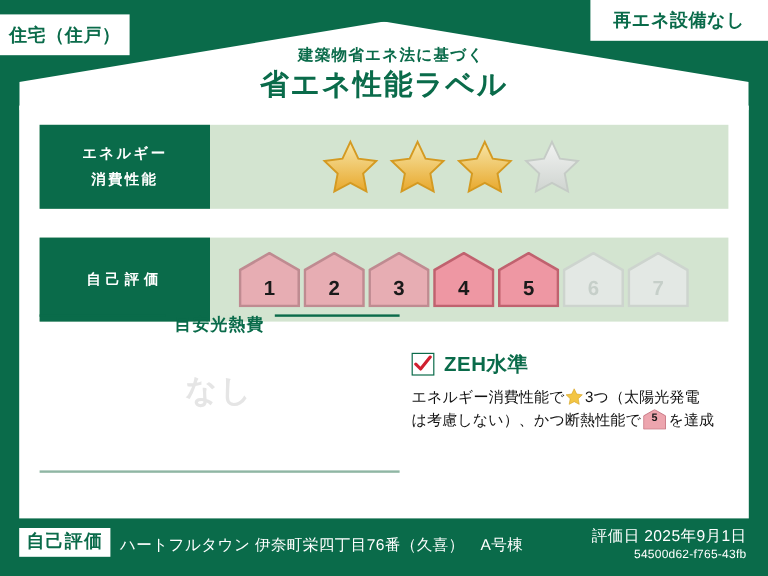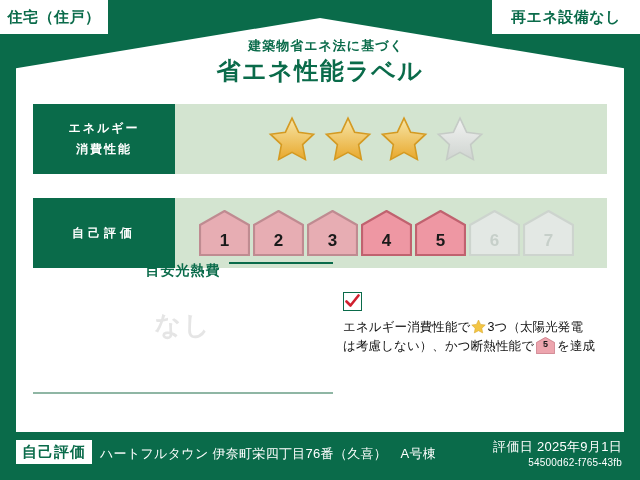--- a/index.html
+++ b/index.html
@@ -22,21 +22,21 @@
     color: #0a6b4a;
     font-weight: bold;
     font-size: 15px;
     letter-spacing: 0.5px;
     display: flex;
     align-items: center;
     justify-content: center;
     height: 34px;
     z-index: 6;
   }
-  #badge-dwelling { left: 0; width: 108px; }
+  #badge-dwelling { left: 0; width: 108px; margin-top: 12px; }
   #badge-renewable { right: 0; width: 148px; }
 
   
   .house-roof {
     position: absolute;
     left: 16px; top: 18px;
     width: 608px; height: 74px;
     background: #ffffff;
     clip-path: polygon(0% 100%, 0% 68%, 50% 0%, 100% 68%, 100% 100%);
     z-index: 2;
@@ -361,20 +361,21 @@
   </div>
   <div id="cost-underline"></div>
 
   <div id="zeh-block">
     <div class="zeh-head">
       <span class="zeh-check">
         <svg width="15" height="15" viewBox="0 0 15 15">
           <path d="M1.5 7.5 L5.5 11.5 L13.5 1.5" stroke="#d0202f" stroke-width="2.6" fill="none" stroke-linecap="round" stroke-linejoin="round"></path>
         </svg>
       </span>
+      <span class="zeh-title">ZEH水準</span>
     </div>
     <div class="zeh-desc">
       <span>エネルギー消費性能で</span><svg class="inline-star" width="15" height="15" viewBox="0 0 24 24">
           <polygon points="12,1.6 15.3,8.6 22.8,9.6 17.3,14.8 18.7,22.3 12,18.7 5.3,22.3 6.7,14.8 1.2,9.6 8.7,8.6" fill="#f3c544" stroke="#d8a82c" stroke-width="0.9"></polygon>
         </svg><span>3つ（太陽光発電</span><br><span>は考慮しない）、かつ断熱性能で</span><span class="inline-grade"><svg viewBox="0 0 51 46" preserveAspectRatio="none">
             <polygon points="25.5,1 50,15 50,45 1,45 1,15" fill="#eda5ae" stroke="#c4737f" stroke-width="2"></polygon>
           </svg><i>5</i></span><span>を達成</span>
     </div>
   </div>
 

